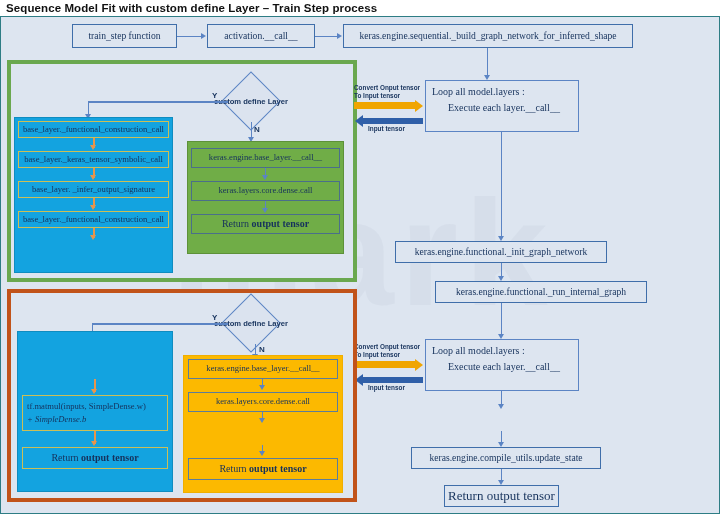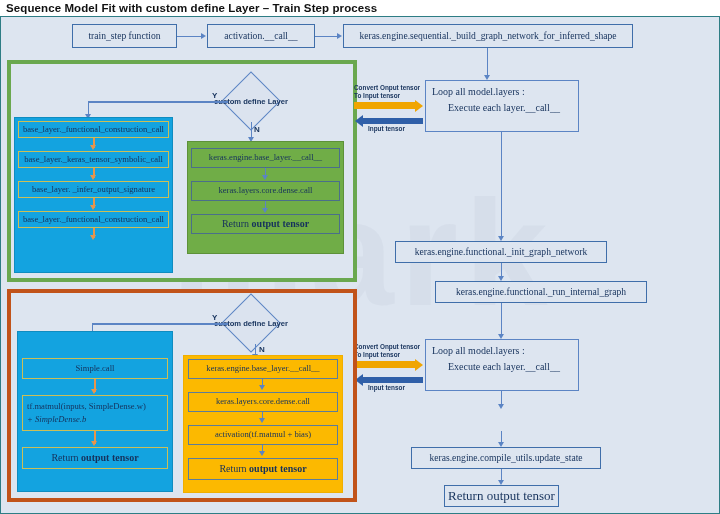--- a/index.html
+++ b/index.html
@@ -276,21 +276,20 @@
 
   <div class="ar arh" style="left:91px;top:306.3px;width:136px;"></div>
   <div class="ar arv" style="left:91px;top:306px;height:14px;"></div>
   <div class="head-d" style="left:88px;top:318px;"></div>
 
   <div class="ar arv" style="left:254px;top:327px;height:13px;"></div>
   <div class="head-d" style="left:251px;top:337px;"></div>
 
   <div class="blk blk-blue" style="left:16px;top:314px;width:156px;height:161px;"></div>
 
-  <div class="ibox ibox-onblue" style="left:21px;top:341px;width:146px;height:21px;">Simple.call</div>
   <div class="oar" style="left:93px;top:362px;height:13px;"></div>
   <div class="ohead-d" style="left:90.3px;top:372px;"></div>
 
   <div class="ibox ibox-onblue" style="left:21px;top:378px;width:146px;height:36px;flex-direction:column;align-items:flex-start;justify-content:center;padding-left:4px;text-align:left;">
     <span style="line-height:1.5;">tf.matmul(inputs, SimpleDense.w)</span>
     <span class="ital" style="line-height:1.5;font-style:italic;">+ SimpleDense.b</span>
   </div>
   <div class="oar" style="left:93px;top:414px;height:13px;"></div>
   <div class="ohead-d" style="left:90.3px;top:424px;"></div>
 
@@ -302,21 +301,20 @@
   <div class="blk blk-amber" style="left:182px;top:338px;width:160px;height:138px;"></div>
 
   <div class="ibox ibox-onamber" style="left:187px;top:342px;width:150px;height:20px;">keras.engine.base_layer.__call__</div>
   <div class="ar arv" style="left:261px;top:362px;height:9px;"></div>
   <div class="head-d" style="left:258px;top:368px;"></div>
 
   <div class="ibox ibox-onamber" style="left:187px;top:375px;width:150px;height:20px;">keras.layers.core.dense.call</div>
   <div class="ar arv" style="left:261px;top:395px;height:9px;"></div>
   <div class="head-d" style="left:258px;top:401px;"></div>
 
-  <div class="ibox ibox-onamber" style="left:187px;top:408px;width:150px;height:20px;">activation(tf.matmul + bias)</div>
   <div class="ar arv" style="left:261px;top:428px;height:9px;"></div>
   <div class="head-d" style="left:258px;top:434px;"></div>
 
   <div class="ibox ibox-onamber" style="left:187px;top:441px;width:150px;height:22px;font-size:10px;">
     <span>Return&nbsp;</span>
       <b>output tensor</b>
   </div>
 
 </div>
 

